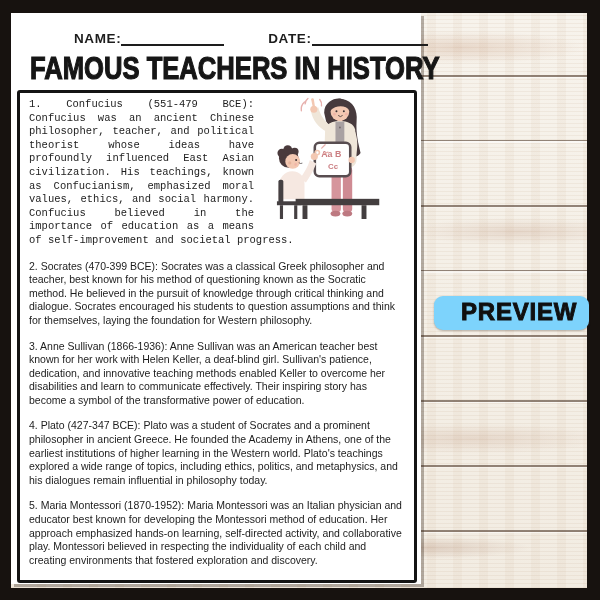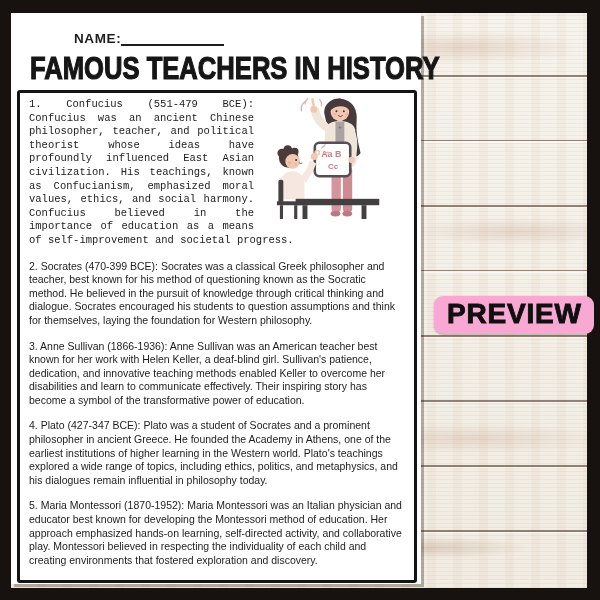--- a/index.html
+++ b/index.html
@@ -59,38 +59,42 @@
   .para{
     margin:0 0 12px 0;
     font-size:10.5px;line-height:13.6px;color:#1c1c1c;
   }
   .para.justify{text-align:justify;font-family:Liberation Mono, monospace;}
   .illustration{
     float:right;width:142px;height:122px;margin:-1px 0 3px 9px;
   }
   .preview-badge{
     position:absolute;left:434px;top:296px;
-    background:#f9a8d4;border-radius:9px;padding:2px 12px 4px 13px;
-    font-size:28px;font-weight:bold;color:#101010;
+    background:#7dd3fc;border-radius:9px;padding:2px 12px 4px 27px;
+    font-size:24px;font-weight:bold;color:#101010;
     -webkit-text-stroke:0.9px #101010;letter-spacing:0.8px;
     box-shadow:0 1px 2px rgba(60,45,35,0.35);
   }
 </style>
 </head>
 <body>
 
 <div class="scene">
   <div class="wood"></div>
 
   <div class="paper">
 
     <div class="fields-row">
       <div class="field">
         <span class="field-label">NAME:</span>
         <span class="field-line name"></span>
+      </div>
+      <div class="field">
+        <span class="field-label">DATE:</span>
+        <span class="field-line date"></span>
       </div>
     </div>
 
     <div class="title">FAMOUS TEACHERS IN HISTORY</div>
 
     <div class="textbox">
 
       <svg class="illustration" viewBox="0 0 144 124" xmlns="http://www.w3.org/2000/svg">
 
         <g>

